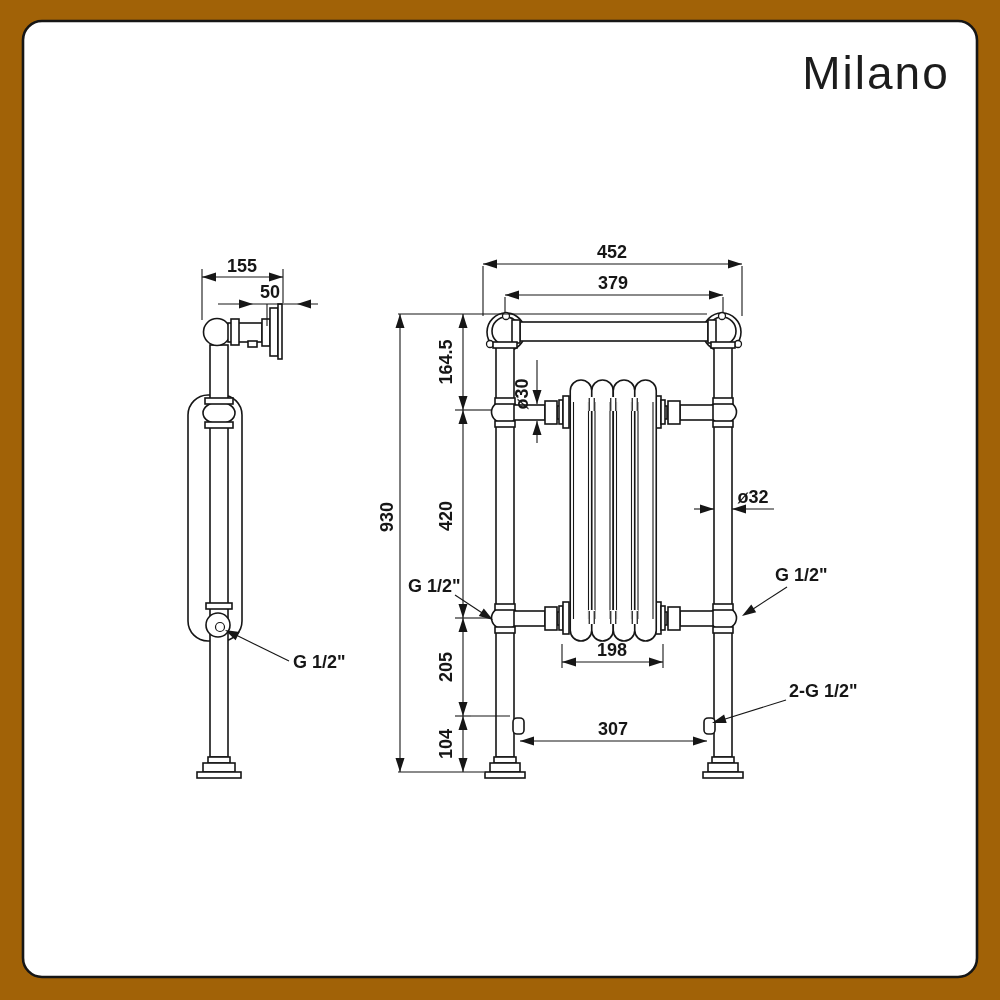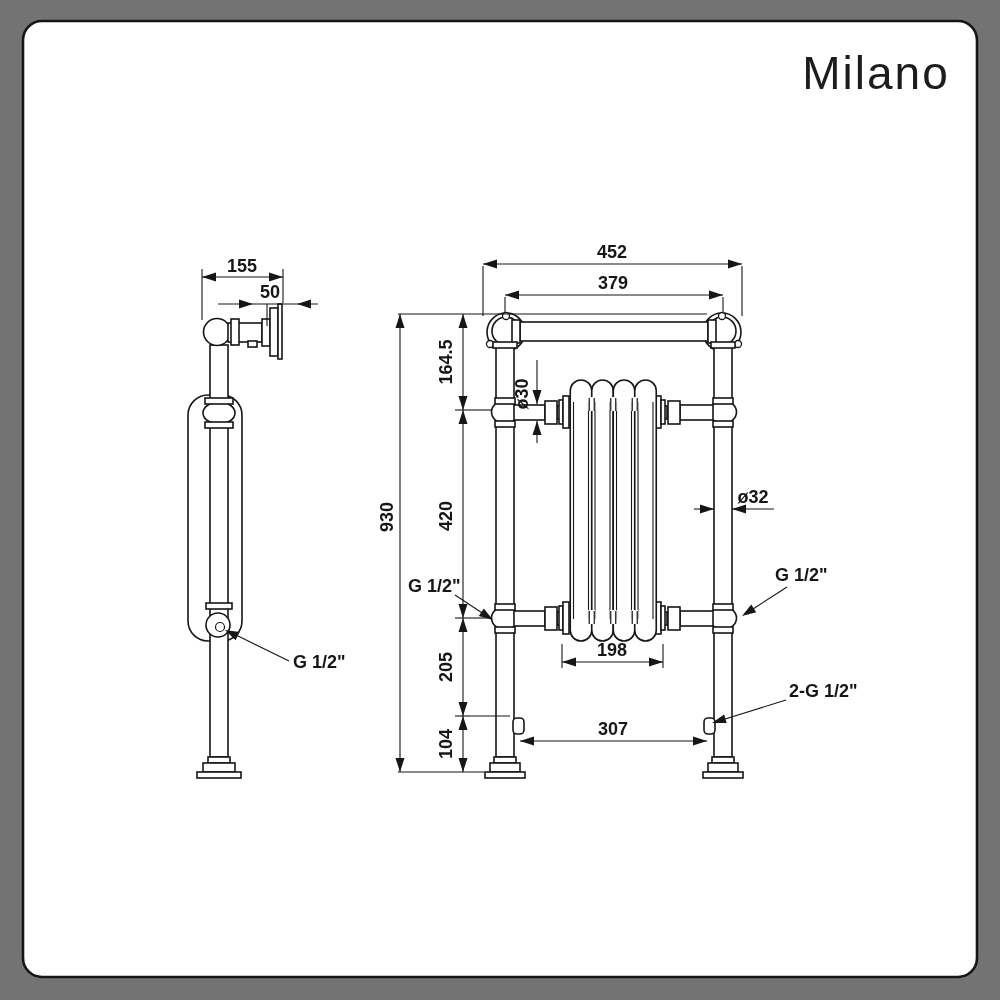--- a/index.html
+++ b/index.html
@@ -1,16 +1,16 @@
 <!DOCTYPE html>
 <html><head>
 <meta charset="utf-8">
 <style>
   html,body{margin:0;padding:0;background:#fff;}
-  .canvas{position:relative;width:1000px;height:1000px;background:#737373;overflow:hidden;
+  .canvas{position:relative;width:1000px;height:1000px;background:#a16207;overflow:hidden;
           font-family:"Liberation Sans",sans-serif;}
   svg{display:block;}
   .dimtxt{font-family:"Liberation Sans",sans-serif;font-size:18px;font-weight:600;fill:#161616;}
   .lbltxt{font-family:"Liberation Sans",sans-serif;font-size:18px;font-weight:600;fill:#161616;}
   .logotxt{font-family:"Liberation Sans",sans-serif;font-size:46px;font-weight:300;
            letter-spacing:2px;fill:#1c1c1c;}
 </style>
 </head>
 <body>
 

